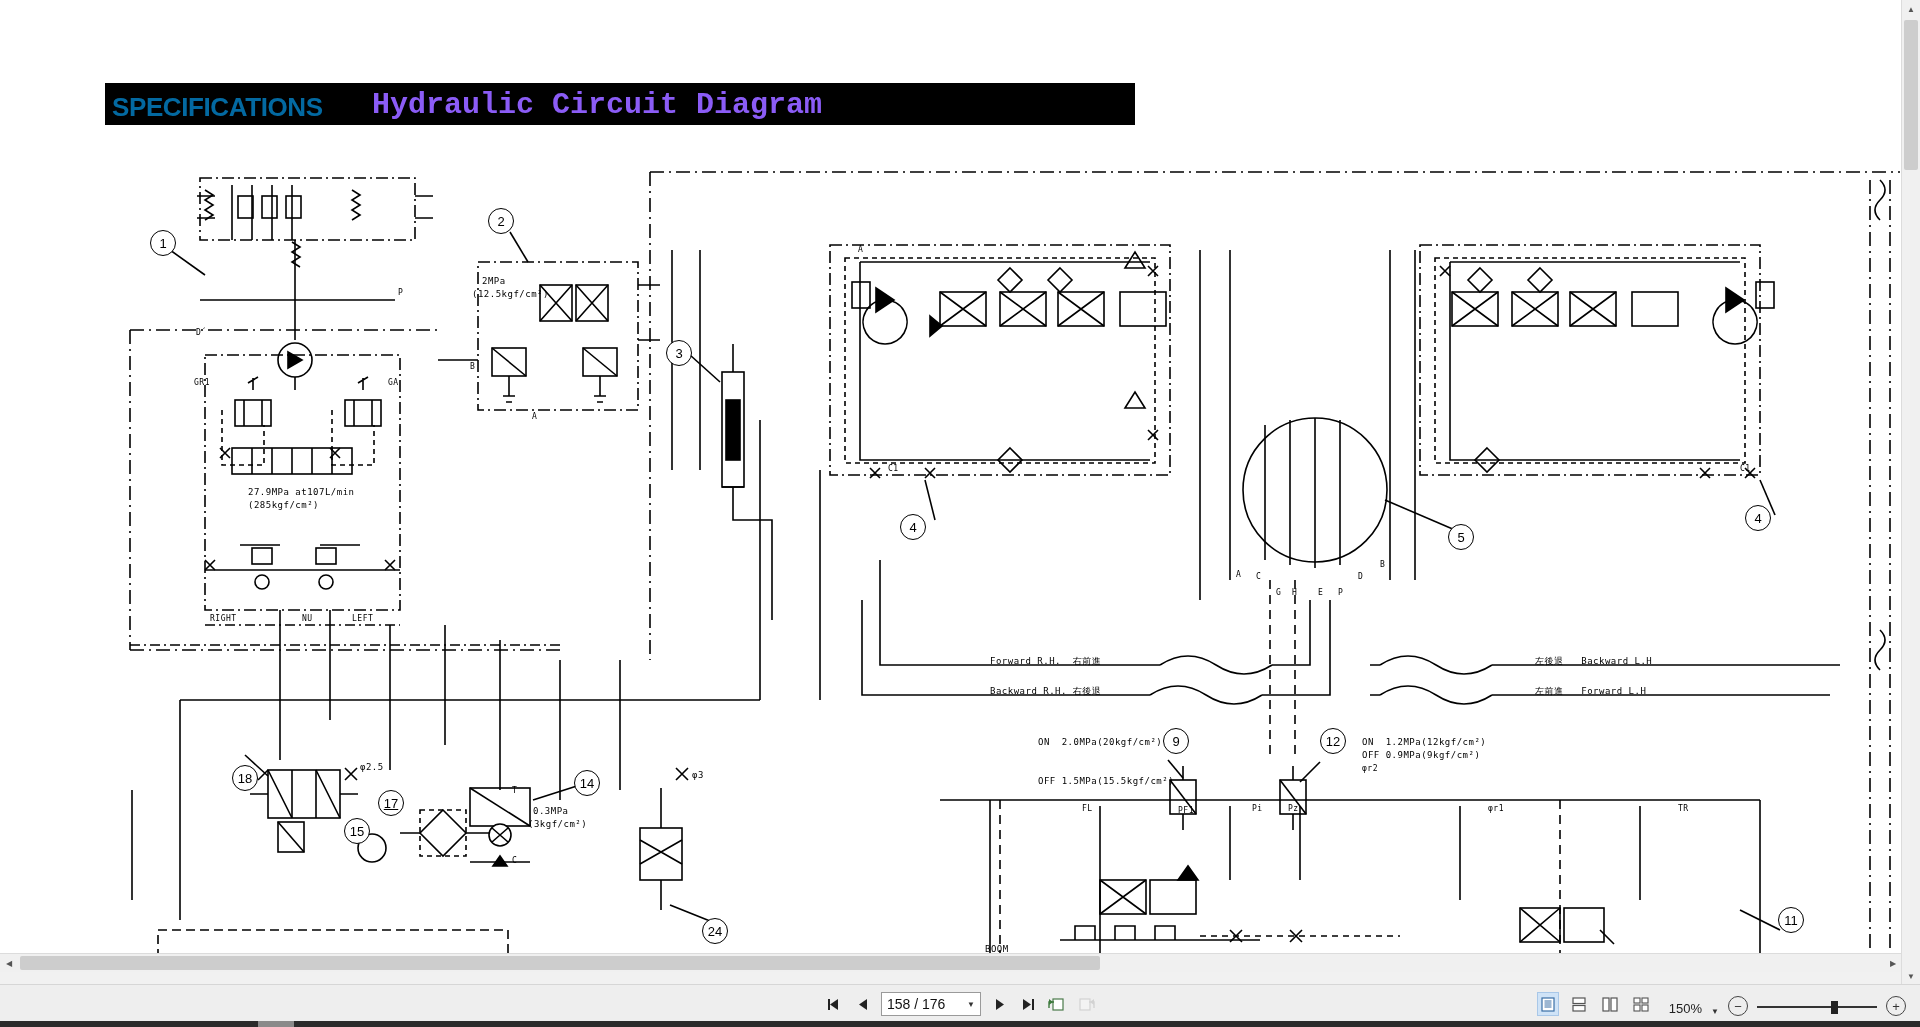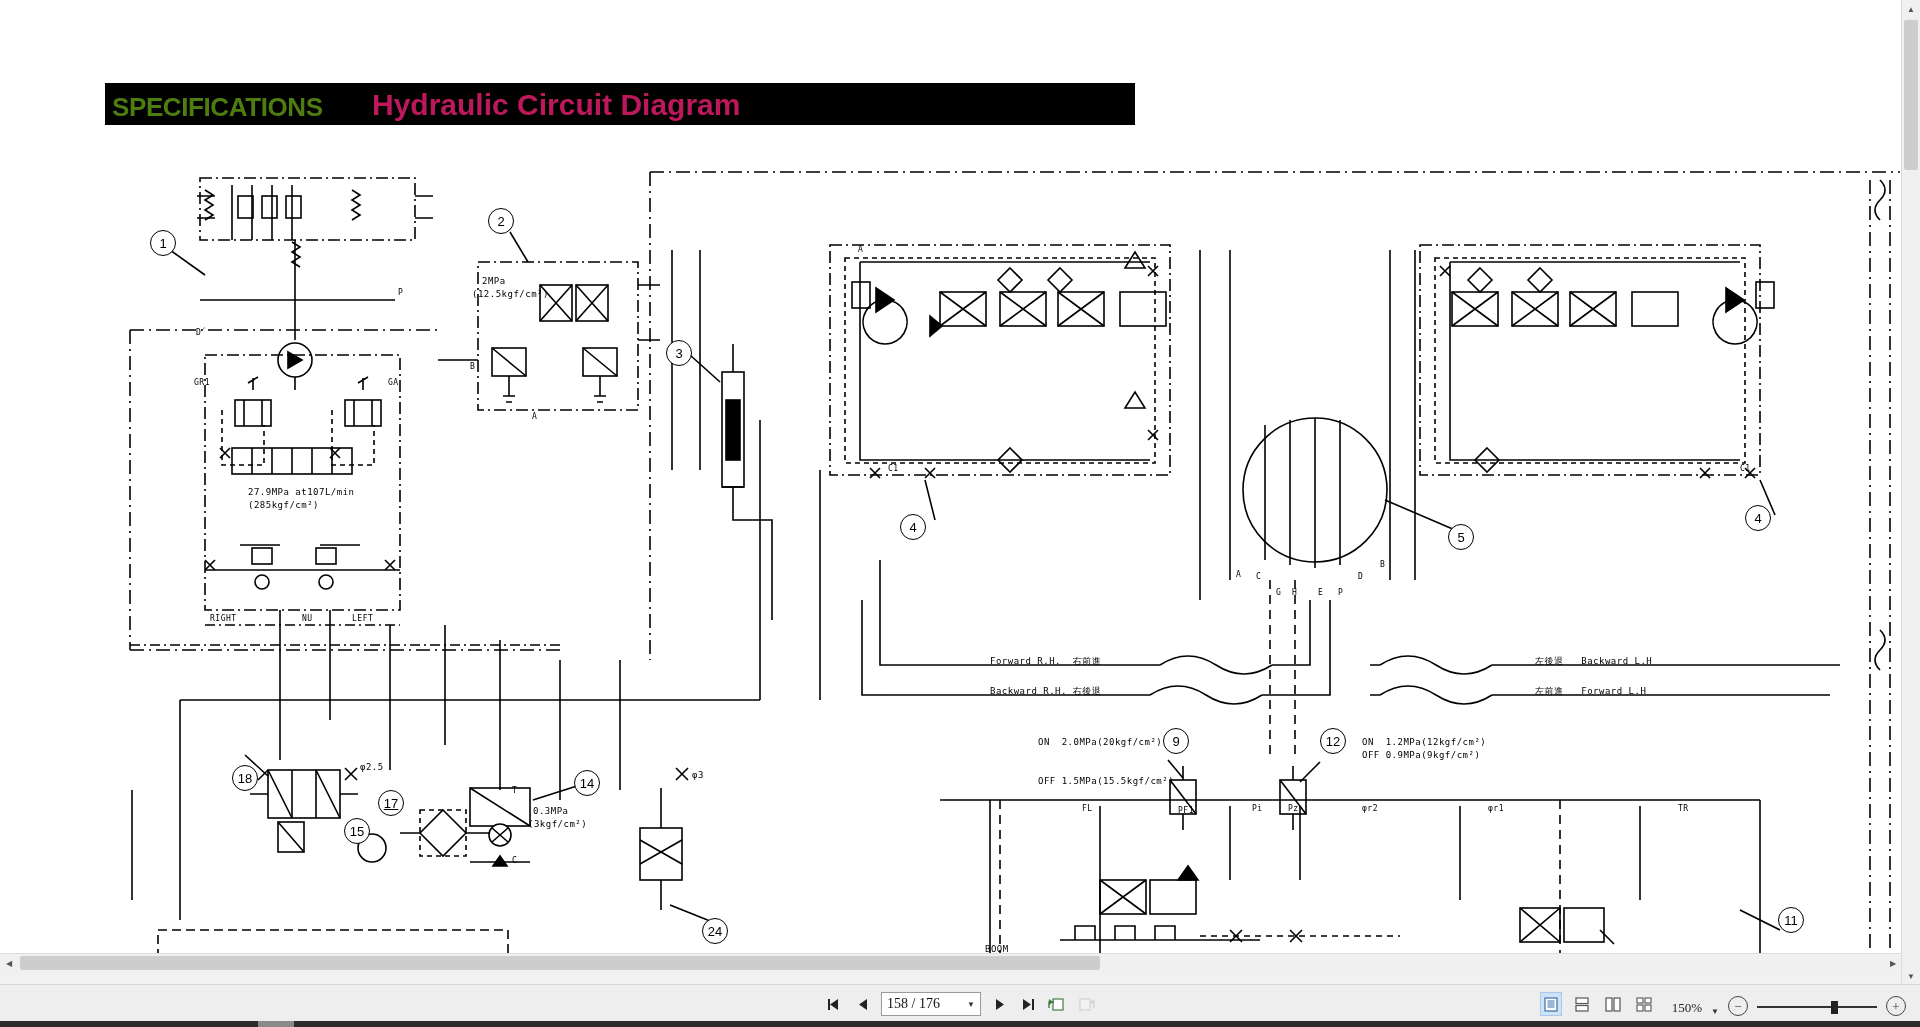--- a/index.html
+++ b/index.html
@@ -16,21 +16,21 @@
   .sb-v .arrow{position:absolute;left:0;width:18px;height:18px;background:#f0f0f0;display:flex;align-items:center;justify-content:center;font-size:8px;color:#555;}
   .sb-v .arrow.up{top:0;}
   .sb-v .arrow.dn{bottom:0;}
   .sb-h{position:absolute;left:0;bottom:0;width:1902px;height:18px;background:#f0f0f0;border-top:1px solid #dcdcdc;}
   .sb-h .thumb{position:absolute;top:2px;left:20px;width:1080px;height:14px;background:#cdcdcd;border-radius:2px;}
   .sb-h .arrow{position:absolute;top:0;width:18px;height:18px;display:flex;align-items:center;justify-content:center;font-size:8px;color:#555;}
   .sb-h .arrow.lf{left:0;}
   .sb-h .arrow.rt{right:0;}
 
   
-  #toolbar{position:absolute;left:0;bottom:0;width:1920px;height:42px;background:#eeeeee;border-top:1px solid #d6d6d6;font-family:Liberation Serif, serif;}
+  #toolbar{position:absolute;left:0;bottom:0;width:1920px;height:42px;background:#eeeeee;border-top:1px solid #d6d6d6;}
   #nav{position:absolute;left:50%;top:7px;transform:translateX(-50%);display:flex;align-items:center;gap:7px;}
   .navbtn{width:22px;height:24px;display:flex;align-items:center;justify-content:center;color:#222;background:transparent;border:none;}
   .navbtn.dis{opacity:.32;}
   .pagebox{width:100px;height:24px;border:1px solid #9a9a9a;background:#fff;display:flex;align-items:center;justify-content:space-between;padding:0 5px;box-sizing:border-box;}
   .pagebox span{font-size:14px;color:#111;}
   .pagebox .car{font-size:8px;color:#333;}
   #zoomgrp{position:absolute;right:14px;top:7px;display:flex;align-items:flex-end;gap:9px;}
   .lay{width:22px;height:24px;display:flex;align-items:center;justify-content:center;}
   .lay.sel{background:#cfe3f7;border:1px solid #a8c7e8;box-sizing:border-box;}
   .zlabel{font-size:13px;color:#222;margin-left:8px;}
@@ -40,22 +40,22 @@
   .slider .track{position:absolute;left:0;top:8px;width:120px;height:2px;background:#333;}
   .slider .knob{position:absolute;left:74px;top:3px;width:7px;height:13px;background:#222;}
 
   
   #taskbar{position:absolute;left:0;bottom:0;width:1920px;height:6px;background:#2b2b2b;}
   #taskbar .tick{position:absolute;left:258px;top:0;width:36px;height:6px;background:#8a8a8a;}
 
   
   .hdr-band{position:absolute;left:105px;top:83px;width:1030px;height:42px;background:#000;}
   .hdr-spec-box{position:absolute;left:105px;top:90px;width:225px;height:35px;background:#000;}
-  .hdr-spec{position:absolute;left:112px;top:92px;color:#4d7c0f;font-size:26px;font-weight:bold;letter-spacing:-.4px;font-family:"Liberation Sans",sans-serif;font-stretch:condensed;}
-  .hdr-title{position:absolute;left:372px;top:88px;color:#be185d;font-size:30px;font-weight:bold;font-family:Liberation Sans, sans-serif;}
+  .hdr-spec{position:absolute;left:112px;top:92px;color:#0369a1;font-size:26px;font-weight:bold;letter-spacing:-.4px;font-family:"Liberation Sans",sans-serif;font-stretch:condensed;}
+  .hdr-title{position:absolute;left:372px;top:88px;color:#8b5cf6;font-size:30px;font-weight:bold;font-family:Liberation Mono, monospace;}
   .txt{position:absolute;font-family:"DejaVu Sans Mono",monospace;color:#000;white-space:pre;letter-spacing:.5px;}
   .t9{font-size:9px;}
   .t8{font-size:8px;}
   .callout{position:absolute;width:26px;height:26px;border:1.8px solid #000;border-radius:50%;background:#fff;display:flex;align-items:center;justify-content:center;font-size:13px;font-family:"Liberation Sans",sans-serif;color:#000;box-sizing:border-box;}
   svg.ov{position:absolute;left:0;top:0;width:1902px;height:972px;pointer-events:none;}
 </style>
 </head>
 <body>
 
 <div id="viewer">
@@ -364,21 +364,21 @@
       <div class="txt t8" style="left:1276px;top:588px;">G</div>
       <div class="txt t8" style="left:1292px;top:588px;">H</div>
       <div class="txt t8" style="left:1318px;top:588px;">E</div>
       <div class="txt t8" style="left:1338px;top:588px;">P</div>
       <div class="txt t8" style="left:1358px;top:572px;">D</div>
       <div class="txt t8" style="left:1380px;top:560px;">B</div>
       <div class="txt t8" style="left:1178px;top:806px;">PF1</div>
       <div class="txt t8" style="left:1252px;top:804px;">Pi</div>
       <div class="txt t8" style="left:1288px;top:804px;">Pz</div>
       <div class="txt t8" style="left:1082px;top:804px;">FL</div>
-      <div class="txt t8" style="left:1318px;top:804px;padding-left:44px;">φr2</div>
+      <div class="txt t8" style="left:1318px;top:764px;padding-left:44px;">φr2</div>
       <div class="txt t8" style="left:1488px;top:804px;">φr1</div>
       <div class="txt t8" style="left:1678px;top:804px;">TR</div>
 
       <div class="callout" style="left:150px;top:230px;">1</div>
       <div class="callout" style="left:488px;top:208px;">2</div>
       <div class="callout" style="left:666px;top:340px;">3</div>
       <div class="callout" style="left:900px;top:514px;">4</div>
       <div class="callout" style="left:1745px;top:505px;">4</div>
       <div class="callout" style="left:1448px;top:524px;">5</div>
       <div class="callout" style="left:1778px;top:907px;">11</div>

